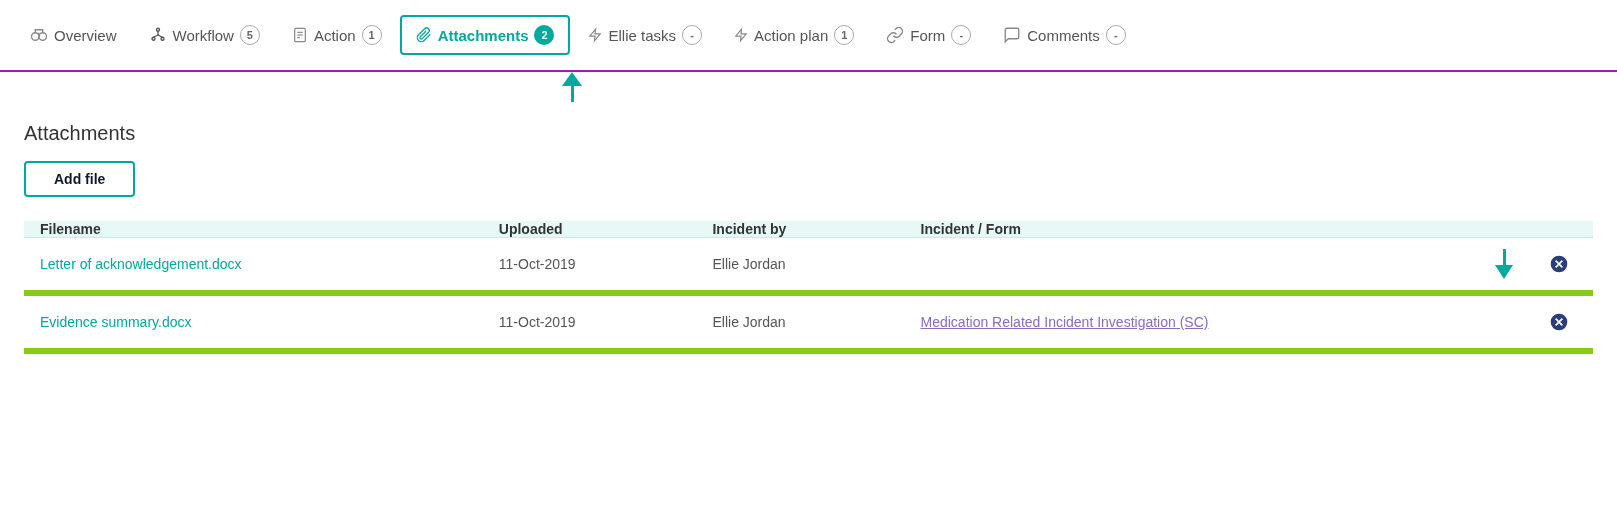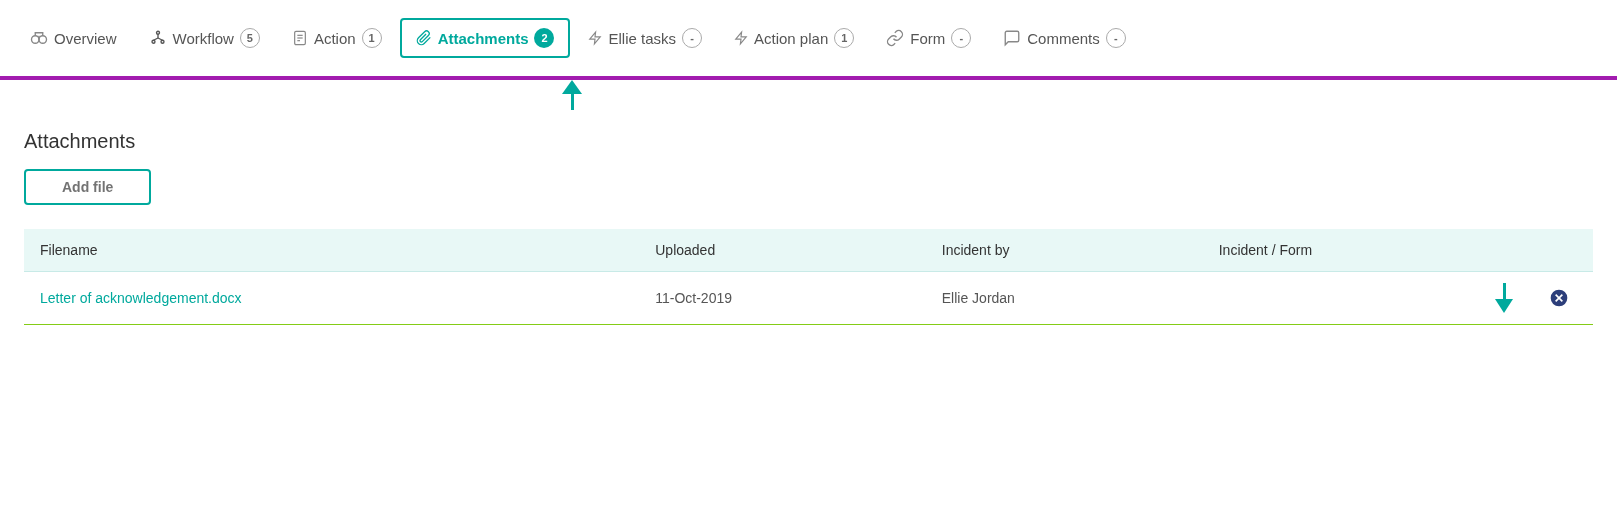--- a/index.html
+++ b/index.html
@@ -7,24 +7,24 @@
       font-family: -apple-system, BlinkMacSystemFont, 'Segoe UI', Arial, sans-serif;
       background: #fff;
       color: #333;
       font-size: 14px;
     }
 
     
     .tab-bar {
       display: flex;
       align-items: center;
-      border-bottom: 4px solid #a21caf;
+      border-bottom: 2px solid #a21caf;
       padding: 0 16px;
       background: #fff;
-      height: 80px;
+      height: 72px;
       gap: 4px;
     }
 
     .tab-item {
       display: flex;
       align-items: center;
       gap: 6px;
       padding: 8px 14px;
       cursor: pointer;
       color: #555;
@@ -72,53 +72,53 @@
     .section-title {
       font-size: 20px;
       font-weight: 400;
       color: #333;
       margin-bottom: 16px;
     }
 
     .add-file-btn {
       border: 2px solid #00a99d;
       background: #fff;
-      color: #737373;
+      color: #0f172a;
       font-weight: 600;
       font-size: 14px;
-      padding: 8px 36px;
+      padding: 8px 28px;
       border-radius: 4px;
       cursor: pointer;
       margin-bottom: 24px;
     }
 
     
     .attachments-table {
       width: 100%;
       border-collapse: collapse;
     }
 
     .attachments-table thead tr {
       background: #e8f8f6;
     }
 
     .attachments-table th {
       text-align: left;
-      padding: 13px 16px;
-      font-weight: 400;
+      padding: 0 16px;
+      font-weight: 700;
       font-size: 14px;
       color: #333;
       border-bottom: 1px solid #c8eae7;
     }
 
     .attachments-table td {
       padding: 16px 16px;
       font-size: 14px;
       color: #555;
-      border-bottom: 1px solid #84cc16;
+      border-bottom: 6px solid #84cc16;
     }
 
     .file-link {
       color: #00a99d;
       cursor: pointer;
       text-decoration: none;
     }
 
     .workflow-link {
       color: #8b6bbd;
@@ -259,15 +259,30 @@
     </div>
             <button class="delete-btn">
               <svg width="20" height="20" viewBox="0 0 24 24">
                 <circle cx="12" cy="12" r="10" fill="#2c3e7a"></circle>
                 <line x1="8" y1="8" x2="16" y2="16" stroke="white" stroke-width="2"></line>
                 <line x1="16" y1="8" x2="8" y2="16" stroke="white" stroke-width="2"></line>
               </svg>
             </button>
           </td>
         </tr>
+        <tr>
+          <td><a class="file-link" href="#">Evidence summary.docx</a></td>
+          <td>11-Oct-2019</td>
+          <td>Ellie Jordan</td>
+          <td><a class="workflow-link" href="#">Medication Related Incident Investigation (SC)</a></td>
+          <td class="col-actions" style="position: relative;">
+            <button class="delete-btn">
+              <svg width="20" height="20" viewBox="0 0 24 24">
+                <circle cx="12" cy="12" r="10" fill="#2c3e7a"></circle>
+                <line x1="8" y1="8" x2="16" y2="16" stroke="white" stroke-width="2"></line>
+                <line x1="16" y1="8" x2="8" y2="16" stroke="white" stroke-width="2"></line>
+              </svg>
+            </button>
+          </td>
+        </tr>
       </tbody>
   </table>
 </div>
 
 </body></html>

